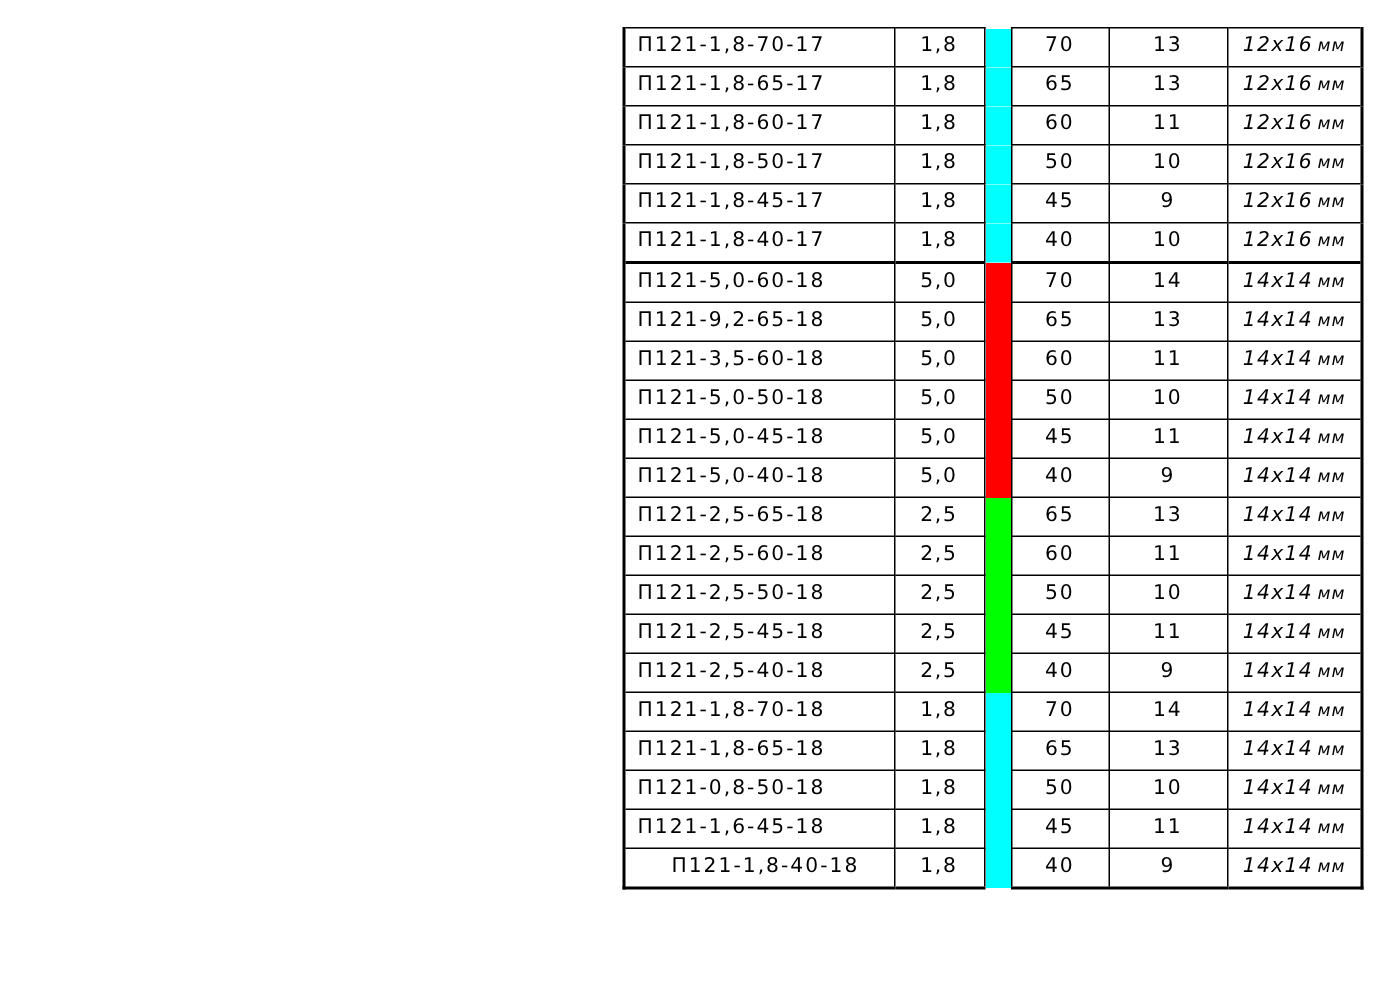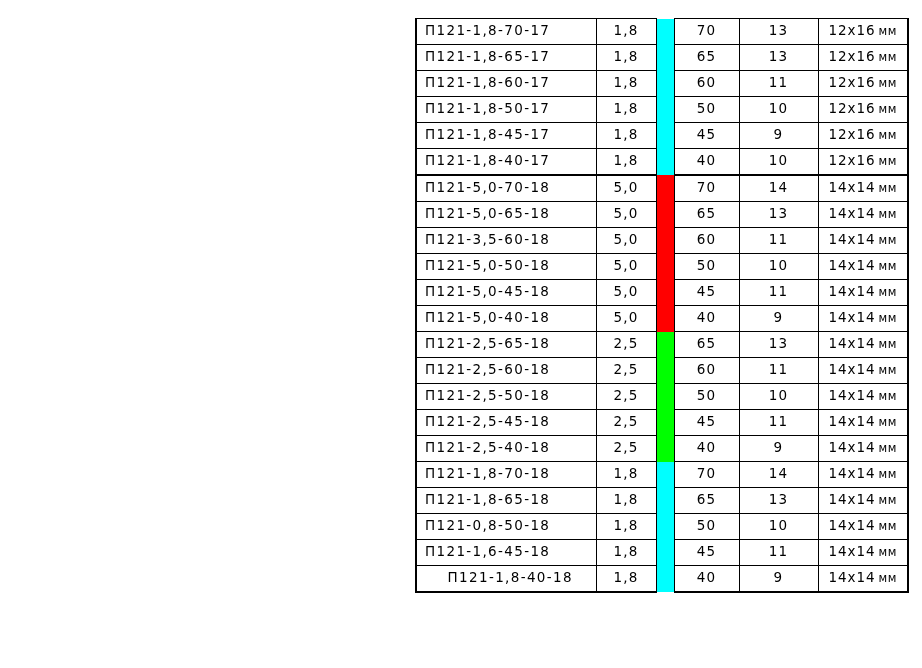--- a/index.html
+++ b/index.html
@@ -82,21 +82,21 @@
 
   table.spec-table tr:last-child > td {
     border-bottom-width: 2px;
     text-align: center;
   }
   table.spec-table tr:last-child > td.cell-strip {
     border-bottom: none;
   }
 
   table.spec-table td.cell-code  { border-left-width: 2px; }
-  table.spec-table td.cell-size  { border-right-width: 2px; }
+  table.spec-table td.cell-size  { border-right-width: 2px; font-style: italic; }
 </style>
 </head>
 <body>
 
 <div id="spec-table-wrap">
   <table class="spec-table">
     <colgroup>
       <col class="c-code">
       <col class="c-diam">
       <col class="c-strip">
@@ -147,29 +147,29 @@
         </tr>
         <tr>
           <td class="cell-code">П121-1,8-40-17</td>
           <td class="cell-diameter">1,8</td>
           <td class="cell-strip" style="background: rgb(0, 255, 255);"></td>
           <td class="cell-length">40</td>
           <td class="cell-quantity">10</td>
           <td class="cell-size"><span>12x16</span><span class="unit">мм</span></td>
         </tr>
         <tr class="group-start">
-          <td class="cell-code">П121-5,0-70-18</td>
+          <td class="cell-code">П121-5,0-60-18</td>
           <td class="cell-diameter">5,0</td>
           <td class="cell-strip" style="background: rgb(255, 0, 0);"></td>
           <td class="cell-length">70</td>
           <td class="cell-quantity">14</td>
           <td class="cell-size"><span>14x14</span><span class="unit">мм</span></td>
         </tr>
         <tr>
-          <td class="cell-code">П121-5,0-65-18</td>
+          <td class="cell-code">П121-9,2-65-18</td>
           <td class="cell-diameter">5,0</td>
           <td class="cell-strip" style="background: rgb(255, 0, 0);"></td>
           <td class="cell-length">65</td>
           <td class="cell-quantity">13</td>
           <td class="cell-size"><span>14x14</span><span class="unit">мм</span></td>
         </tr>
         <tr>
           <td class="cell-code">П121-3,5-60-18</td>
           <td class="cell-diameter">5,0</td>
           <td class="cell-strip" style="background: rgb(255, 0, 0);"></td>

